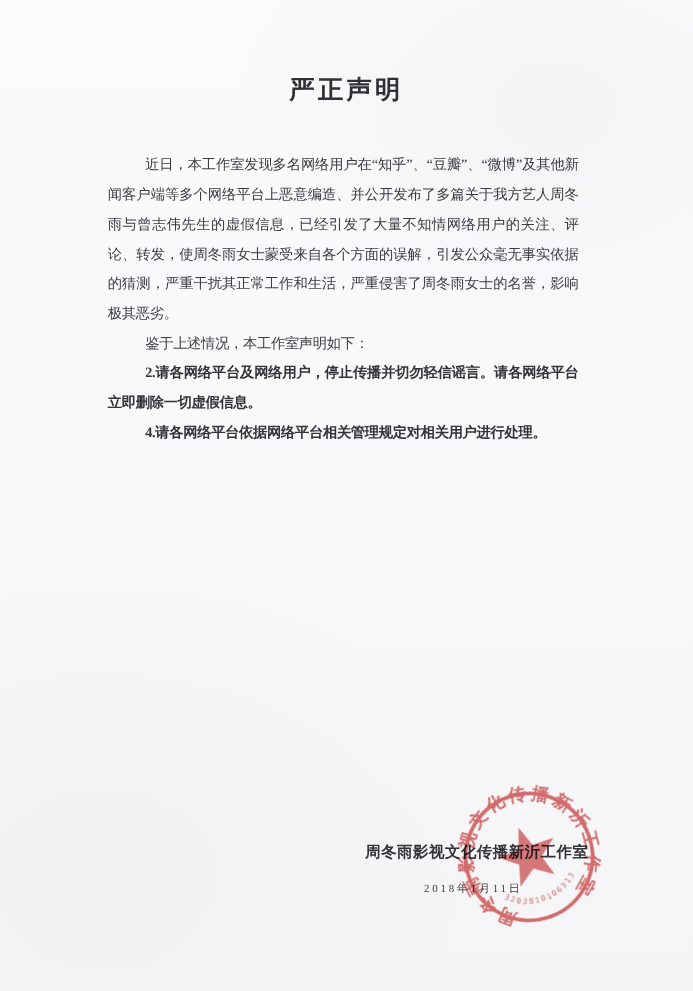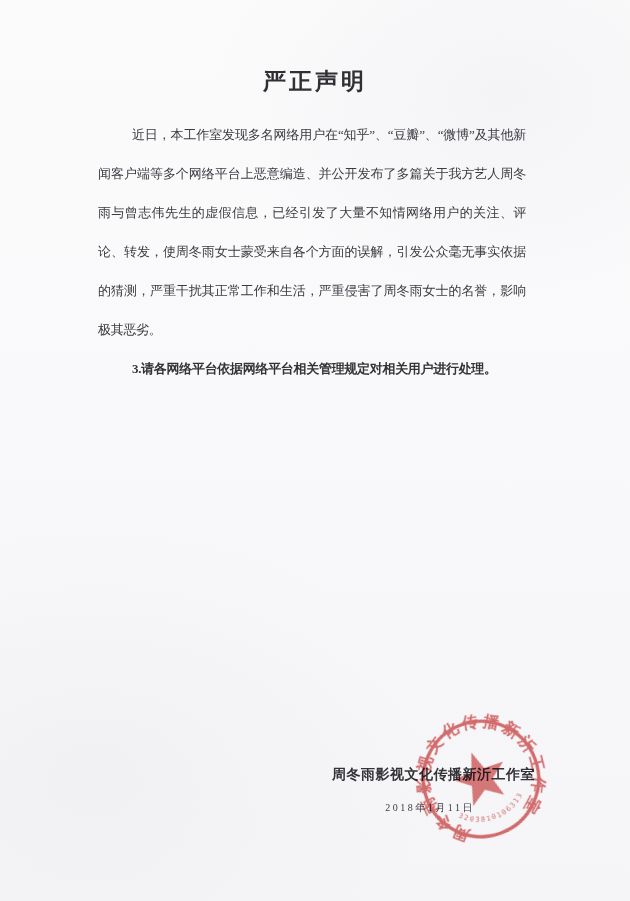--- a/index.html
+++ b/index.html
@@ -23,24 +23,24 @@
     text-align: center;
     font-size: 23px;
     font-weight: bold;
     letter-spacing: 3px;
     color: #2f2f34;
     margin: 0;
   }
   .doc-body {
     position: absolute;
     left: 98px;
-    top: 115px;
+    top: 136px;
     width: 428px;
     font-size: 13px;
-    line-height: 39px;
+    line-height: 27px;
     letter-spacing: -0.3px;
     text-align: justify;
     text-justify: inter-ideograph;
   }
   .doc-body p {
     margin: 0;
     text-indent: 34px;
   }
   .doc-body p.stmt, .doc-body p.closing {
     font-weight: bold;
@@ -80,21 +80,23 @@
 </style>
 </head>
 <body>
 
 <div class="page">
 
   <h1 class="doc-title">严正声明</h1>
 
   <div class="doc-body">
     <p>近日，本工作室发现多名网络用户在“知乎”、“豆瓣”、“微博”及其他新闻客户端等多个网络平台上恶意编造、并公开发布了多篇关于我方艺人周冬雨与曾志伟先生的虚假信息，已经引发了大量不知情网络用户的关注、评论、转发，使周冬雨女士蒙受来自各个方面的误解，引发公众毫无事实依据的猜测，严重干扰其正常工作和生活，严重侵害了周冬雨女士的名誉，影响极其恶劣。</p>
-    <p class="stmt">3.请各网络平台依据网络平台相关管理规定对相关用户进行处理。</p>
+    <p>鉴于上述情况，本工作室声明如下：</p>
+    <p class="stmt">2.请各网络平台及网络用户，停止传播并切勿轻信谣言。请各网络平台立即删除一切虚假信息。</p>
+    <p class="stmt">4.请各网络平台依据网络平台相关管理规定对相关用户进行处理。</p>
   </div>
 
   <div class="signature">周冬雨影视文化传播新沂工作室</div>
 
   <div class="doc-date">2018年1月11日</div>
 
   <div class="seal">
     <svg viewBox="0 0 200 200">
       <defs>
         <path id="seal-arc-name" d="M 100,178 A 78,78 0 1,1 100.01,178" fill="none"></path>

